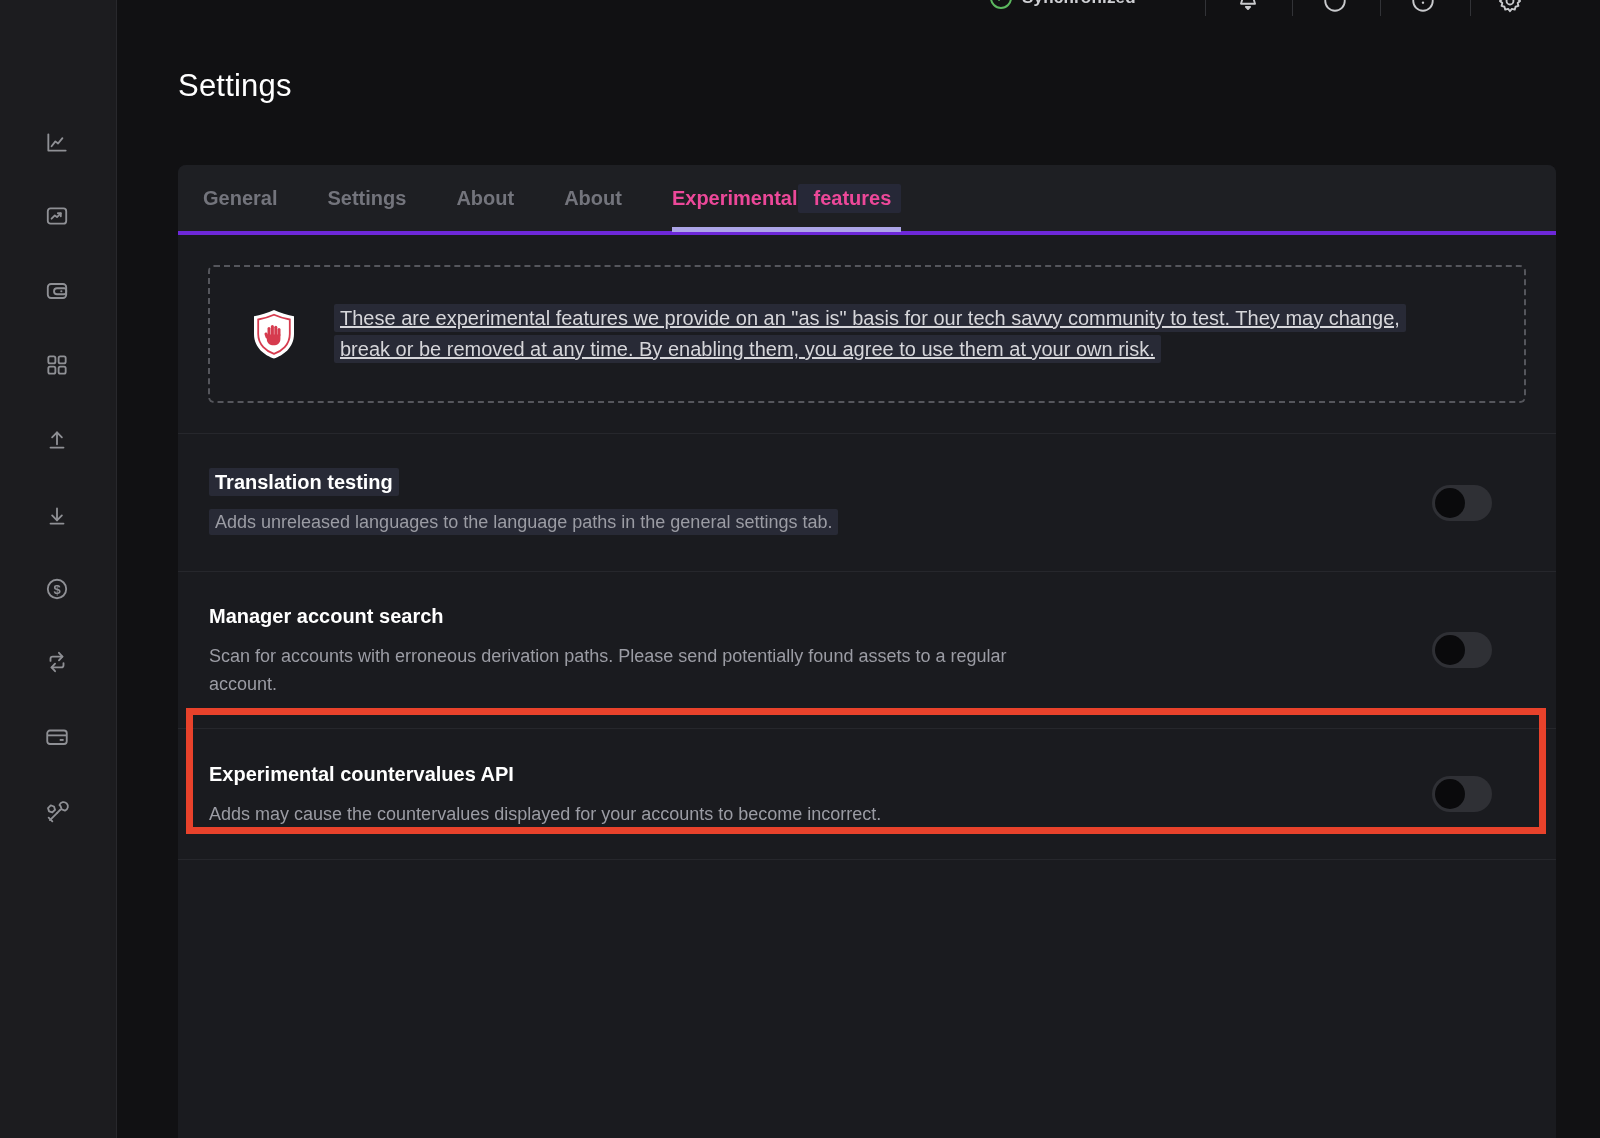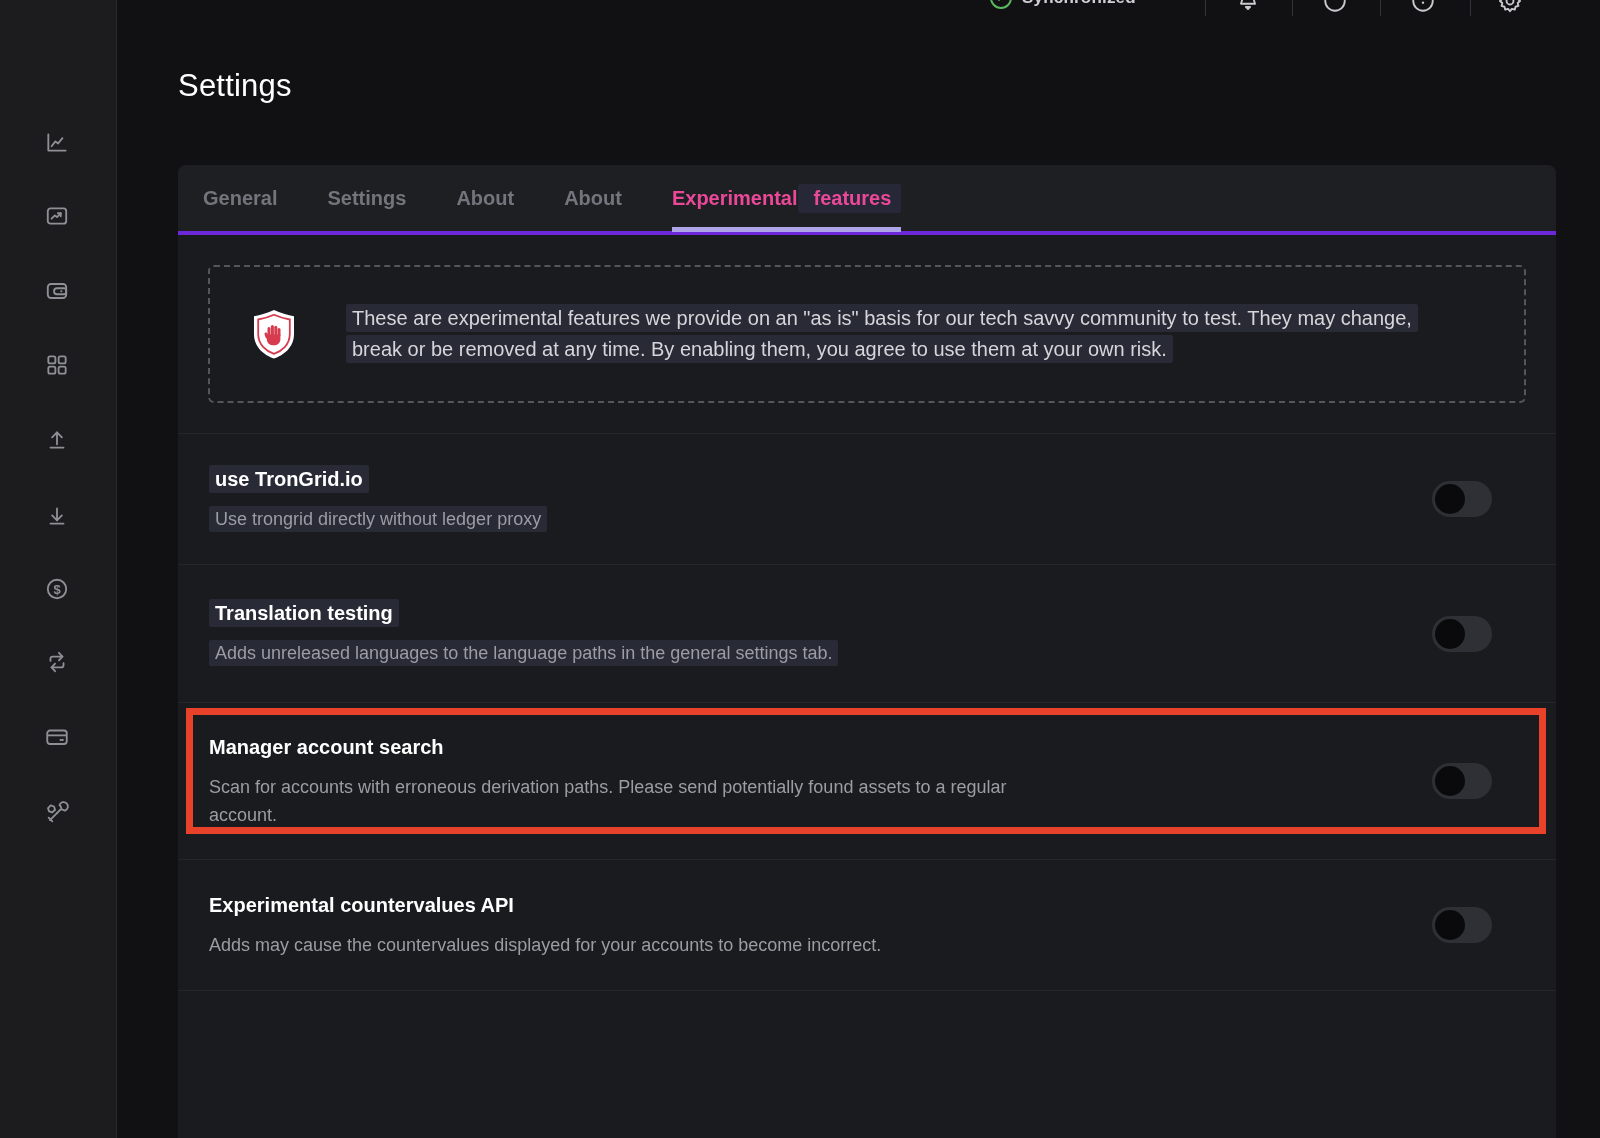--- a/index.html
+++ b/index.html
@@ -59,21 +59,21 @@
   }
   .tab .hl-tab { background:#262837; padding:3px 10px 3px 16px; border-radius:2px; }
 
   
   .warning-box {
     margin:30px; height:138px; border:2px dashed #55565c; border-radius:6px;
     display:flex; align-items:center;
   }
   .shield { margin-left:40px; flex:0 0 auto; width:48px; height:52px; }
   .warning-text {
-    margin-left:48px; max-width:1080px; font-size:20px; line-height:31px; color:#d6d6da;
+    margin-left:36px; max-width:1080px; font-size:20px; line-height:31px; color:#d6d6da;text-decoration:underline;
   }
   .hl { background:#282a36; padding:3px 6px; border-radius:2px;
         -webkit-box-decoration-break:clone; box-decoration-break:clone; }
 
   
   .rows { border-bottom:1px solid #26272c; }
   .feature-row {
     border-top:1px solid #26272c;
     display:flex; align-items:center; justify-content:space-between;
     padding:0 64px 0 31px;
@@ -247,29 +247,20 @@
         <line x1="29" y1="21.5" x2="29" y2="27"></line>
         <line x1="16" y1="26" x2="17" y2="29"></line>
         <path d="M16.8 26.5 h13.6 v4.5 c0 4.2 -3 6.3 -6.8 6.3 s-6.8 -2.1 -6.8 -6.3 Z" stroke="none"></path>
       </g>
     </svg>
     <p class="warning-text"><span class="hl">These are experimental features we provide on an "as is" basis for our tech savvy community to test. They may change, break or be removed at any time. By enabling them, you agree to use them at your own risk.</span></p>
   </div>
 
   <div class="rows">
 
-    <div class="feature-row" style="height:131px">
-      <div class="texts">
-        <div class="f-title"><span class="hl">use TronGrid.io</span></div>
-        <div class="f-desc"><span class="hl">Use trongrid directly without ledger proxy</span></div>
-      </div>
-      <div class="toggle">
-          <div class="knob"></div>
-        </div>
-    </div>
 
     <div class="feature-row" style="height:138px">
       <div class="texts">
         <div class="f-title"><span class="hl">Translation testing</span></div>
         <div class="f-desc"><span class="hl">Adds unreleased languages to the language paths in the general settings tab.</span></div>
       </div>
       <div class="toggle">
           <div class="knob"></div>
         </div>
     </div>

